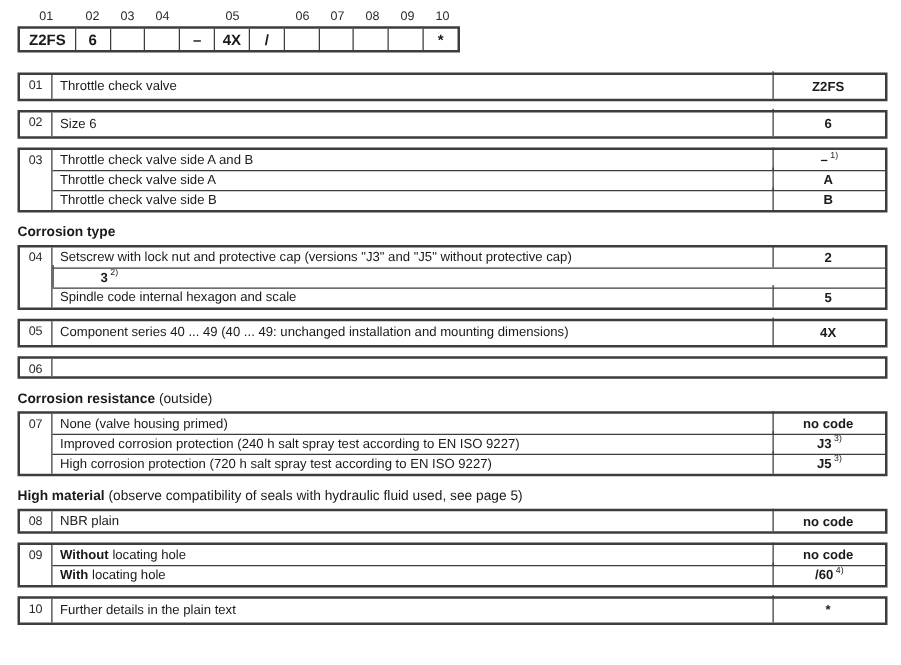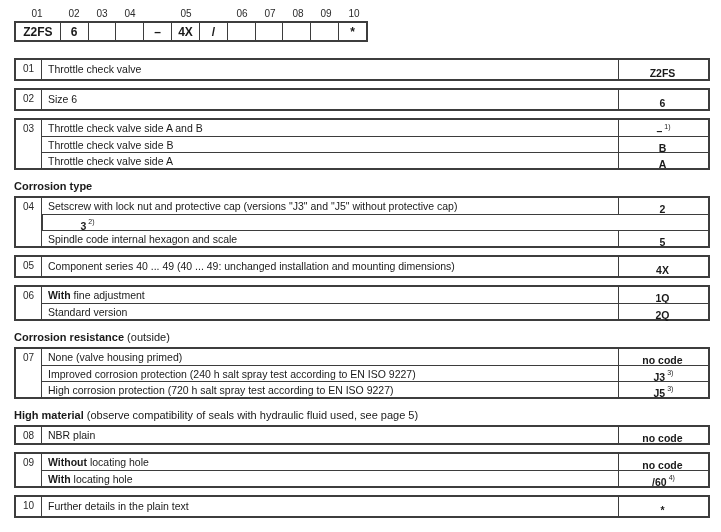--- a/index.html
+++ b/index.html
@@ -20,21 +20,21 @@
         justify-content:center; font-weight:bold; font-size:12px; }
   .sc.first { width:44px; border-left:none; }
 
   
   .group { display:flex; border:2px solid #3d3d3d; width:696px; margin-top:7px; --rh:16px; }
   .group.single { --rh:19px; }
   .group.first { margin-top:16px; }
   .gnum { width:26px; border-right:1px solid #3d3d3d; font-size:10px; color:#2a2a2a;
           display:flex; justify-content:center; align-items:flex-start; padding-top:3px; }
   .grows { flex:1; display:flex; flex-direction:column; }
-  .grow { display:flex; height:var(--rh); }
+  .grow { display:flex; height:var(--rh);align-items:flex-end; }
   .grow + .grow { border-top:1px solid #3d3d3d; }
   .gdesc { flex:1; font-size:10.5px; line-height:var(--rh); padding:0 6px;
            white-space:pre; overflow:hidden; }
   .gcode { width:90px; border-left:1px solid #3d3d3d; text-align:center;
            font-weight:bold; font-size:10.5px; line-height:var(--rh); }
   sup.fn { font-size:7px; font-weight:normal; margin-left:2px; position:relative; top:-1px; }
 
   
   .sect { font-size:11px; margin:10px 0 4px 0; white-space:pre; }
   .sect b { font-weight:bold; }
@@ -94,27 +94,27 @@
   </div>
 
   <div class="group">
     <div class="gnum">03</div>
     <div class="grows">
       <div class="grow">
         <div class="gdesc"><b></b><span>Throttle check valve side A and B</span></div>
         <div class="gcode"><span>–</span><sup class="fn">1)</sup></div>
       </div>
       <div class="grow">
+        <div class="gdesc"><b></b><span>Throttle check valve side A</span></div>
+        <div class="gcode"><span>A</span><sup class="fn"></sup></div>
+      </div>
+      <div class="grow">
         <div class="gdesc"><b></b><span>Throttle check valve side B</span></div>
         <div class="gcode"><span>B</span><sup class="fn"></sup></div>
       </div>
-      <div class="grow">
-        <div class="gdesc"><b></b><span>Throttle check valve side A</span></div>
-        <div class="gcode"><span>A</span><sup class="fn"></sup></div>
-      </div>
     </div>
   </div>
 
   <div class="sect"><b>Corrosion type</b><span></span></div>
 
   <div class="group" style="margin-top:0">
     <div class="gnum">04</div>
     <div class="grows">
       <div class="grow">
         <div class="gdesc"><b></b><span>Setscrew with lock nut and protective cap (versions "J3" and "J5" without protective cap)</span></div>
@@ -135,30 +135,20 @@
     <div class="grows">
       <div class="grow">
         <div class="gdesc"><b></b><span>Component series 40 ... 49 (40 ... 49: unchanged installation and mounting dimensions)</span></div>
         <div class="gcode"><span>4X</span><sup class="fn"></sup></div>
       </div>
     </div>
   </div>
 
   <div class="group">
     <div class="gnum">06</div>
-    <div class="grows">
-      <div class="grow">
-        <div class="gdesc"><b>With</b><span> fine adjustment</span></div>
-        <div class="gcode"><span>1Q</span><sup class="fn"></sup></div>
-      </div>
-      <div class="grow">
-        <div class="gdesc"><b></b><span>Standard version</span></div>
-        <div class="gcode"><span>2Q</span><sup class="fn"></sup></div>
-      </div>
-    </div>
   </div>
 
   <div class="sect"><b>Corrosion resistance</b><span> (outside)</span></div>
 
   <div class="group" style="margin-top:0">
     <div class="gnum">07</div>
     <div class="grows">
       <div class="grow">
         <div class="gdesc"><b></b><span>None (valve housing primed)</span></div>
         <div class="gcode"><span>no code</span><sup class="fn"></sup></div>

